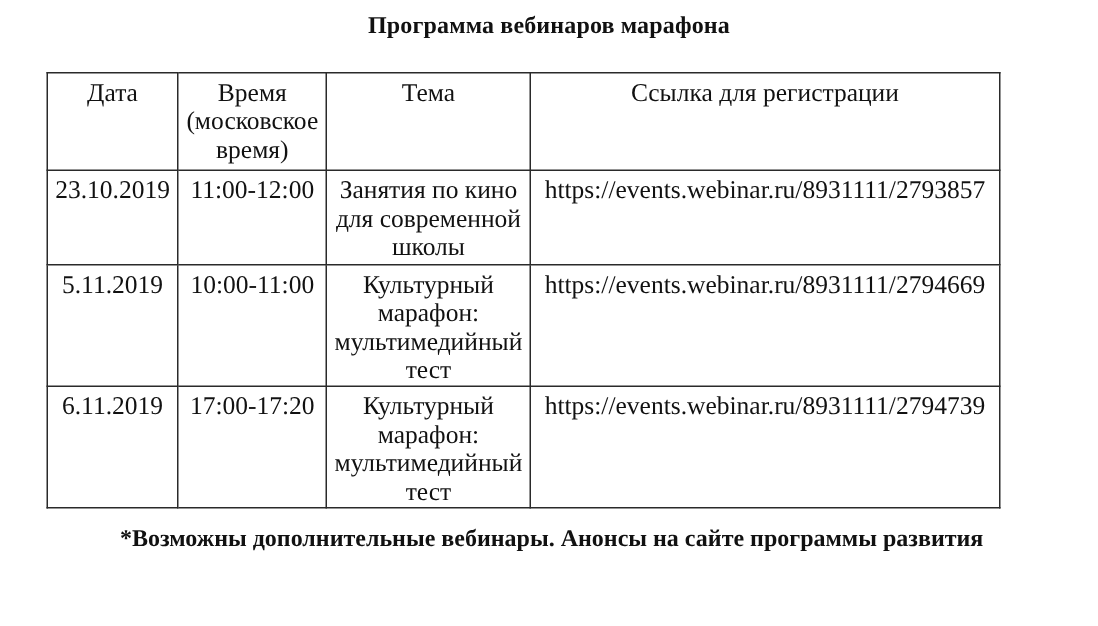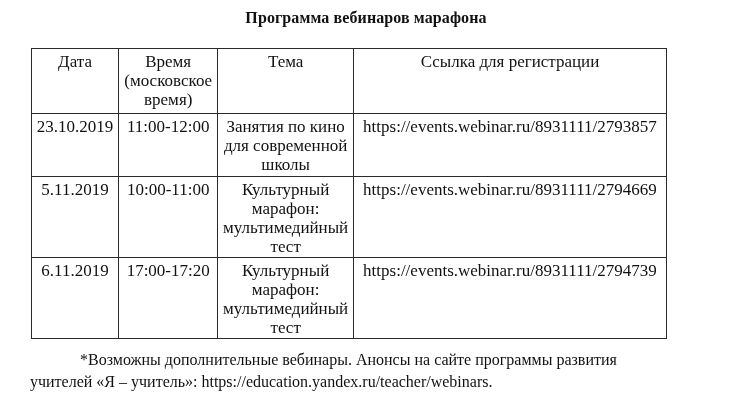--- a/index.html
+++ b/index.html
@@ -50,21 +50,21 @@
     .row2 td { height: 76px; margin-top: 21px; }
     .row3 td { height: 76px; }
     .note-wrap {
       position: absolute;
       left: 30px;
       top: 349px;
       width: 690px;
       font-size: 16px;
       line-height: 22px;
     }
-    .note-line1 { padding-left: 50px; white-space: nowrap; }
+    .note-line1 { padding-left: 50px; white-space: nowrap; font-weight: bold; }
     .note-line2 { padding-left: 0; white-space: nowrap; }
   </style>
 </head>
 <body>
 
 <div class="title">Программа вебинаров марафона</div>
 
 <table class="schedule">
   <colgroup>
     <col class="c-date">
@@ -116,14 +116,13 @@
       <div>мультимедийный</div>
       <div>тест</div>
     </td>
     <td>https://events.webinar.ru/8931111/2794739</td>
   </tr>
 </tbody>
   </table>
 
 <div class="note-wrap">
   <div class="note-line1">*Возможны дополнительные вебинары. Анонсы на сайте программы развития</div>
-  <div class="note-line2">учителей «Я – учитель»: https://education.yandex.ru/teacher/webinars.</div>
 </div>
 
 </body></html>

